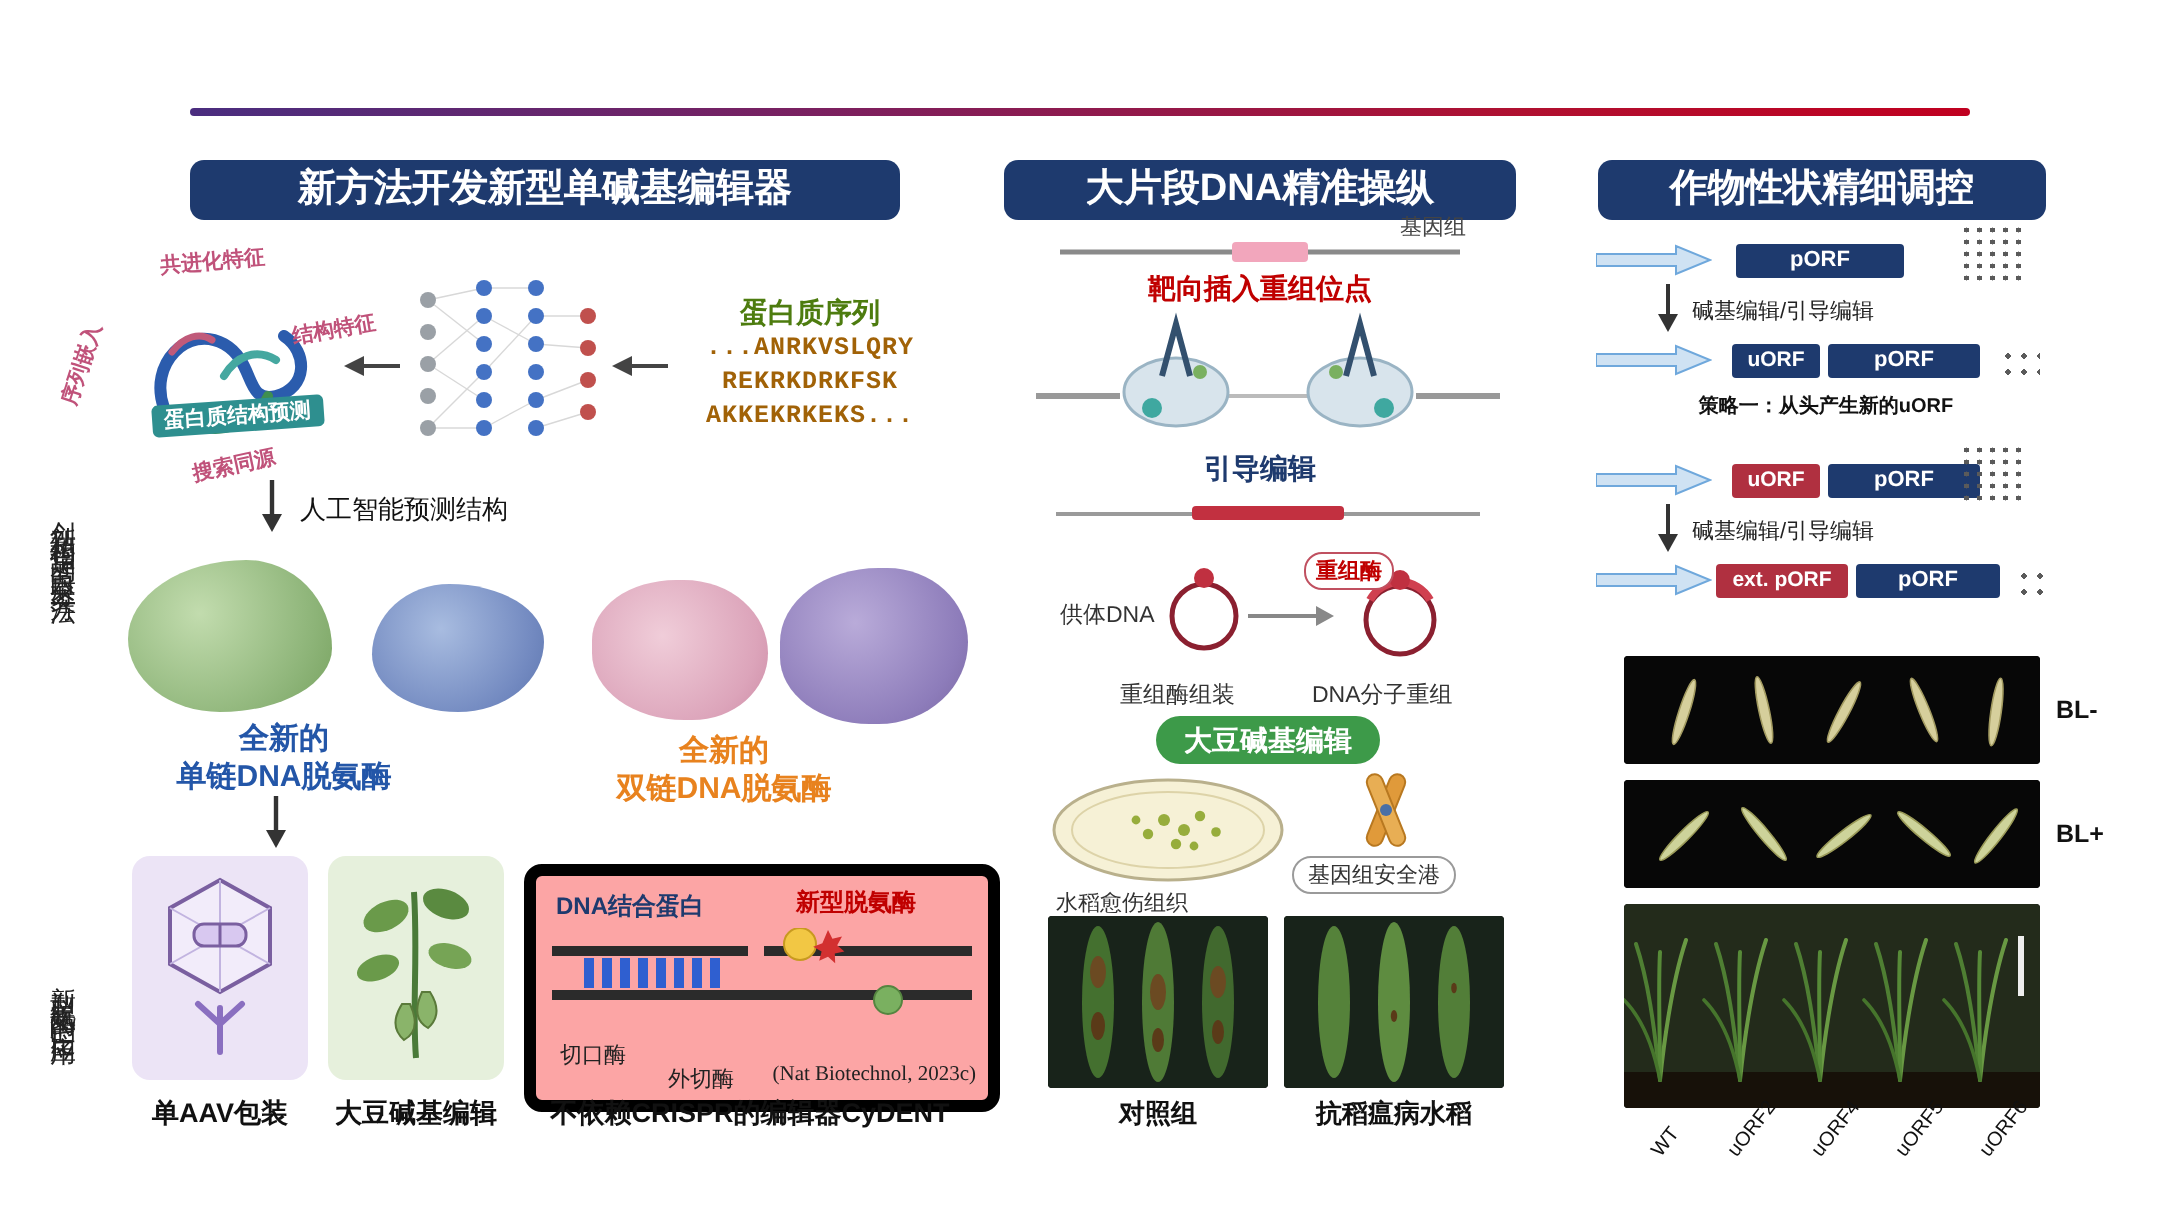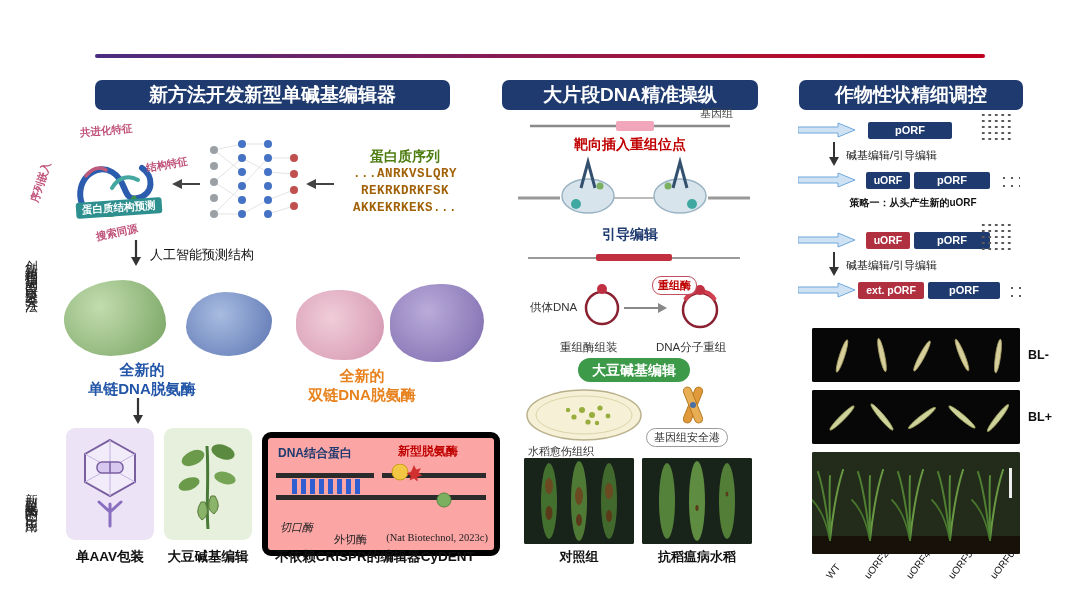--- a/index.html
+++ b/index.html
@@ -226,21 +226,21 @@
           <rect x="52" y="15" width="5" height="15"></rect>
             <rect x="61" y="15" width="5" height="15"></rect>
           <rect x="70" y="15" width="5" height="15"></rect>
             <rect x="79" y="15" width="5" height="15"></rect>
         </g>
         <circle cx="124" cy="8" r="8" fill="#f2c744" stroke="#c89a20" stroke-width="1"></circle>
         <path d="M138,1 l2.2,4.4 4.8,-1.2 -2.4,4.4 3.6,3.2 -4.8,1 0.2,4.8 -3.6,-3.2 -4.4,2 1.2,-4.6 -4.2,-2.4 4.6,-1.8 z" fill="#d23030"></path>
         <circle cx="168" cy="36" r="7" fill="#7ab060" stroke="#558540" stroke-width="1"></circle>
       </svg>
     </div>
-    <div class="abs cy-small" style="left:12px;top:82px;font-style:italic;">切口酶</div>
+    <div class="abs cy-small" style="left:12px;top:82px;">切口酶</div>
     <div class="abs cy-small" style="left:66px;top:94px;">外切酶</div>
     <div class="abs cy-cite" style="right:6px;top:94px;margin-left:32px;">(Nat Biotechnol, 2023c)</div>
   </div>
 
   <div class="abs panel-label" style="left:58px;top:548px;width:104px;">单AAV包装</div>
   <div class="abs panel-label" style="left:156px;top:548px;width:104px;">大豆碱基编辑</div>
   <div class="abs col-header" style="left:502px;top:80px;width:256px;">大片段DNA精准操纵</div>
 
   <div class="abs panel-label" style="left:262px;top:548px;width:226px;">不依赖CRISPR的编辑器CyDENT</div>
 

